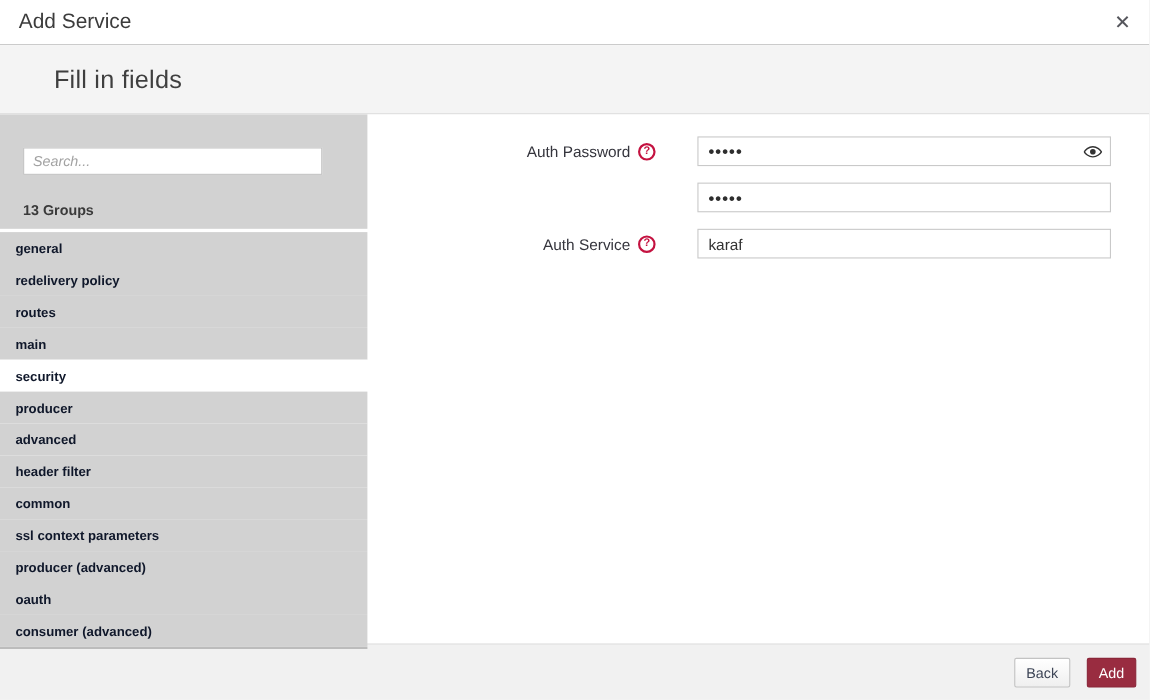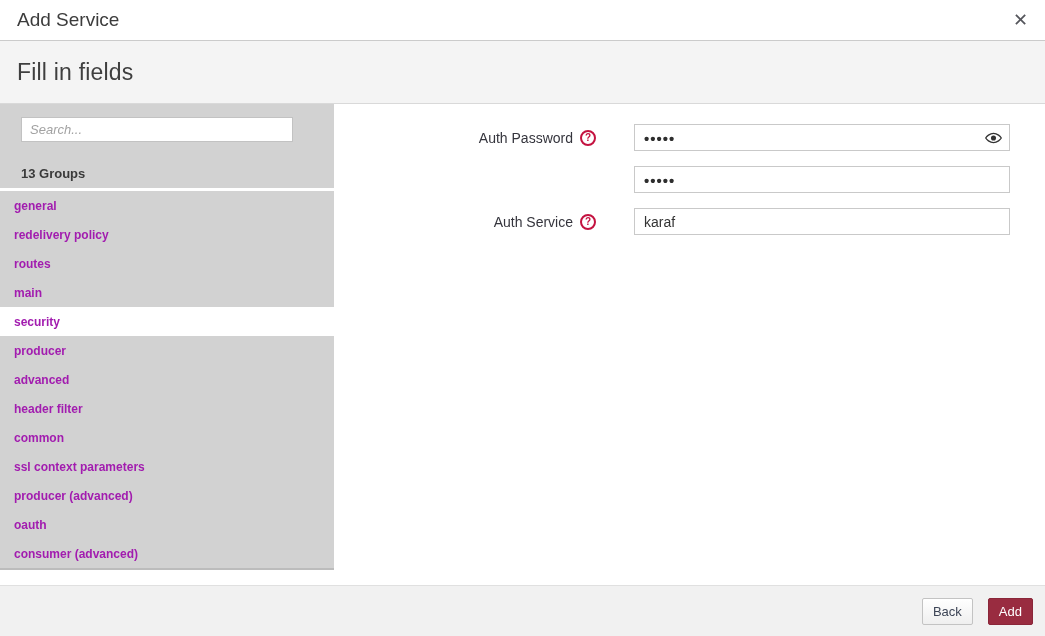--- a/index.html
+++ b/index.html
@@ -10,35 +10,35 @@
 
   
   .modal-header { height:41px; border-bottom:1px solid #cbcbcb; background:#fff;
     display:flex; align-items:center; justify-content:space-between; padding:0 17px; }
   .modal-title { font-size:19px; font-weight:normal; color:#3c3c3c; }
   .close-btn { font-size:18px; line-height:1; color:#55565c; cursor:pointer; font-weight:bold; }
 
   
   .modal-subheader { height:63px; background:#f4f4f4; border-bottom:1px solid #d9d9d9;
     display:flex; align-items:center; padding:0 17px; }
-  .subtitle { font-size:23px; color:#3f3f3f; letter-spacing:.2px; }
+  .subtitle { font-size:23px; color:#3f3f3f; letter-spacing:.2px;margin-left:32px; }
 
   
   .modal-body { display:flex; height:481px; background:#fff; }
 
   .sidebar { width:334px; flex:none; }
-  .sidebar-top { background:#d2d2d2; height:84px; padding:13px 0 0 21px; }
+  .sidebar-top { background:#d2d2d2; height:104px; padding:30px 0 0 21px; }
   .search-input { width:272px; height:25px; border:1px solid #c2c2c2; background:#fff;
     padding:0 8px; font-size:13px; color:#555; font-family:inherit; outline:none; }
   .search-input::placeholder { font-style:italic; color:#a2a2a2; }
   .groups-count { margin-top:24px; font-size:13px; font-weight:bold; color:#3a3a3a; }
 
   .sidebar-list { margin-top:3px; border-bottom:2px solid #bcbcbc; }
   .sidebar-item { height:29px; background:#d2d2d2; display:flex; align-items:center;
-    padding-left:14px; font-size:12px; font-weight:bold; color:#a21caf; cursor:pointer; }
+    padding-left:14px; font-size:12px; font-weight:bold; color:#0f172a; cursor:pointer; }
   .sidebar-item.selected { background:#fff; }
 
   .content { flex:1; padding-top:20px; }
   .form-row { display:flex; align-items:center; margin-bottom:15px;padding-left:40px; }
   .label-col { width:222px; display:flex; justify-content:flex-end; align-items:center; gap:7px;
     font-size:14px; color:#35353d; }
   .help-icon { width:16px; height:16px; flex:none; border:2px solid #c41240; border-radius:50%;
     color:#c41240; font-size:10px; font-weight:bold; display:flex; align-items:center;
     justify-content:center; cursor:pointer; }
   .input-wrap { margin-left:38px; position:relative; width:376px; }

